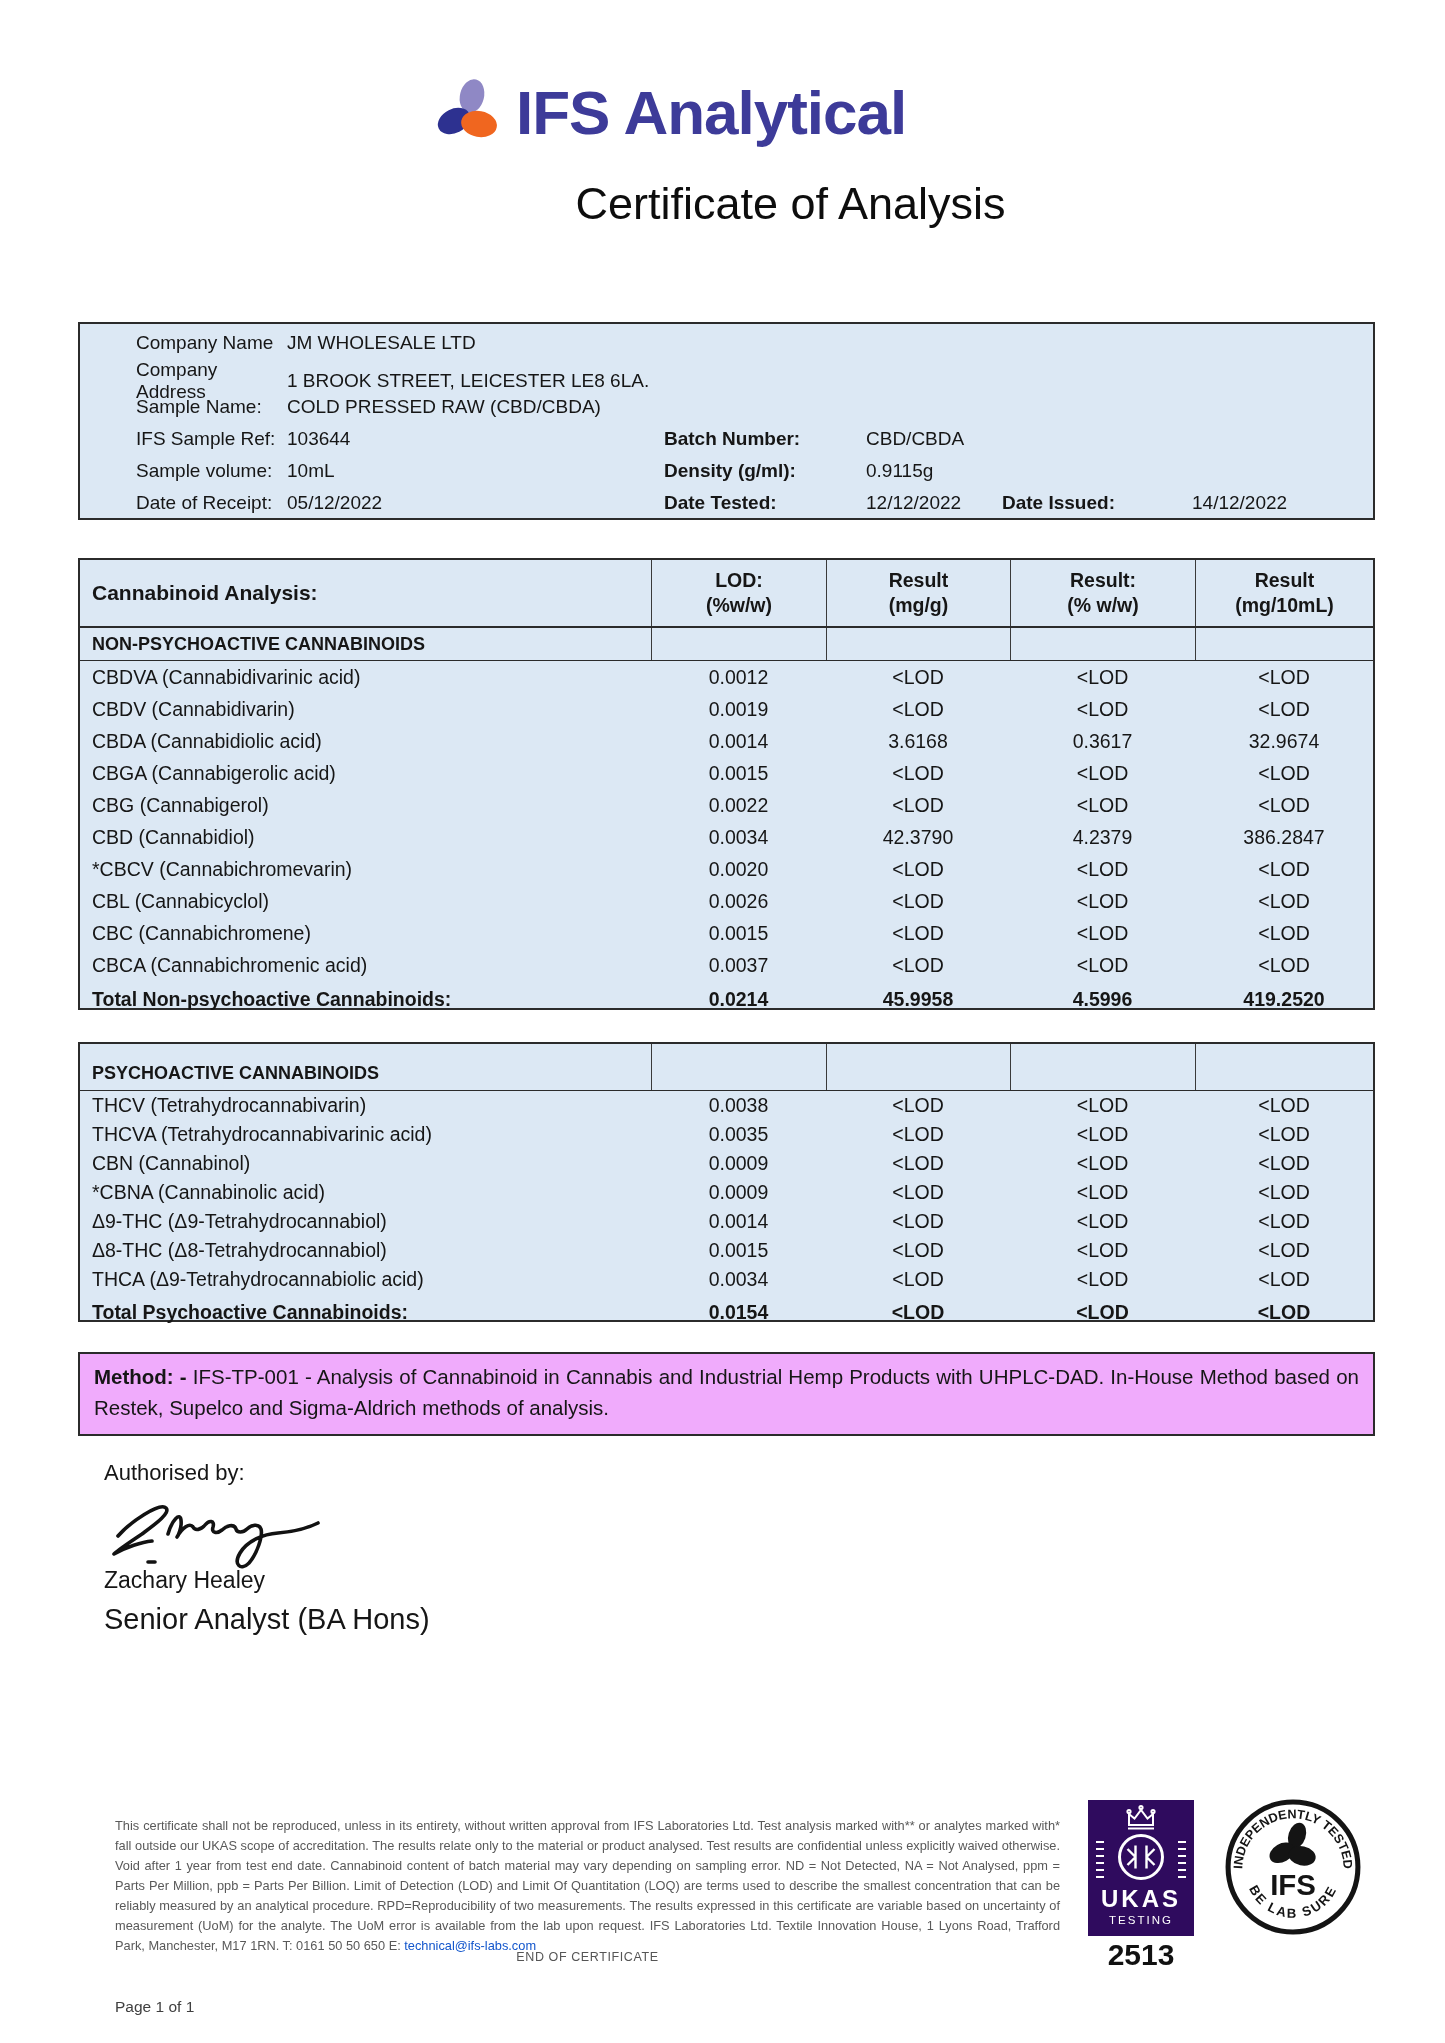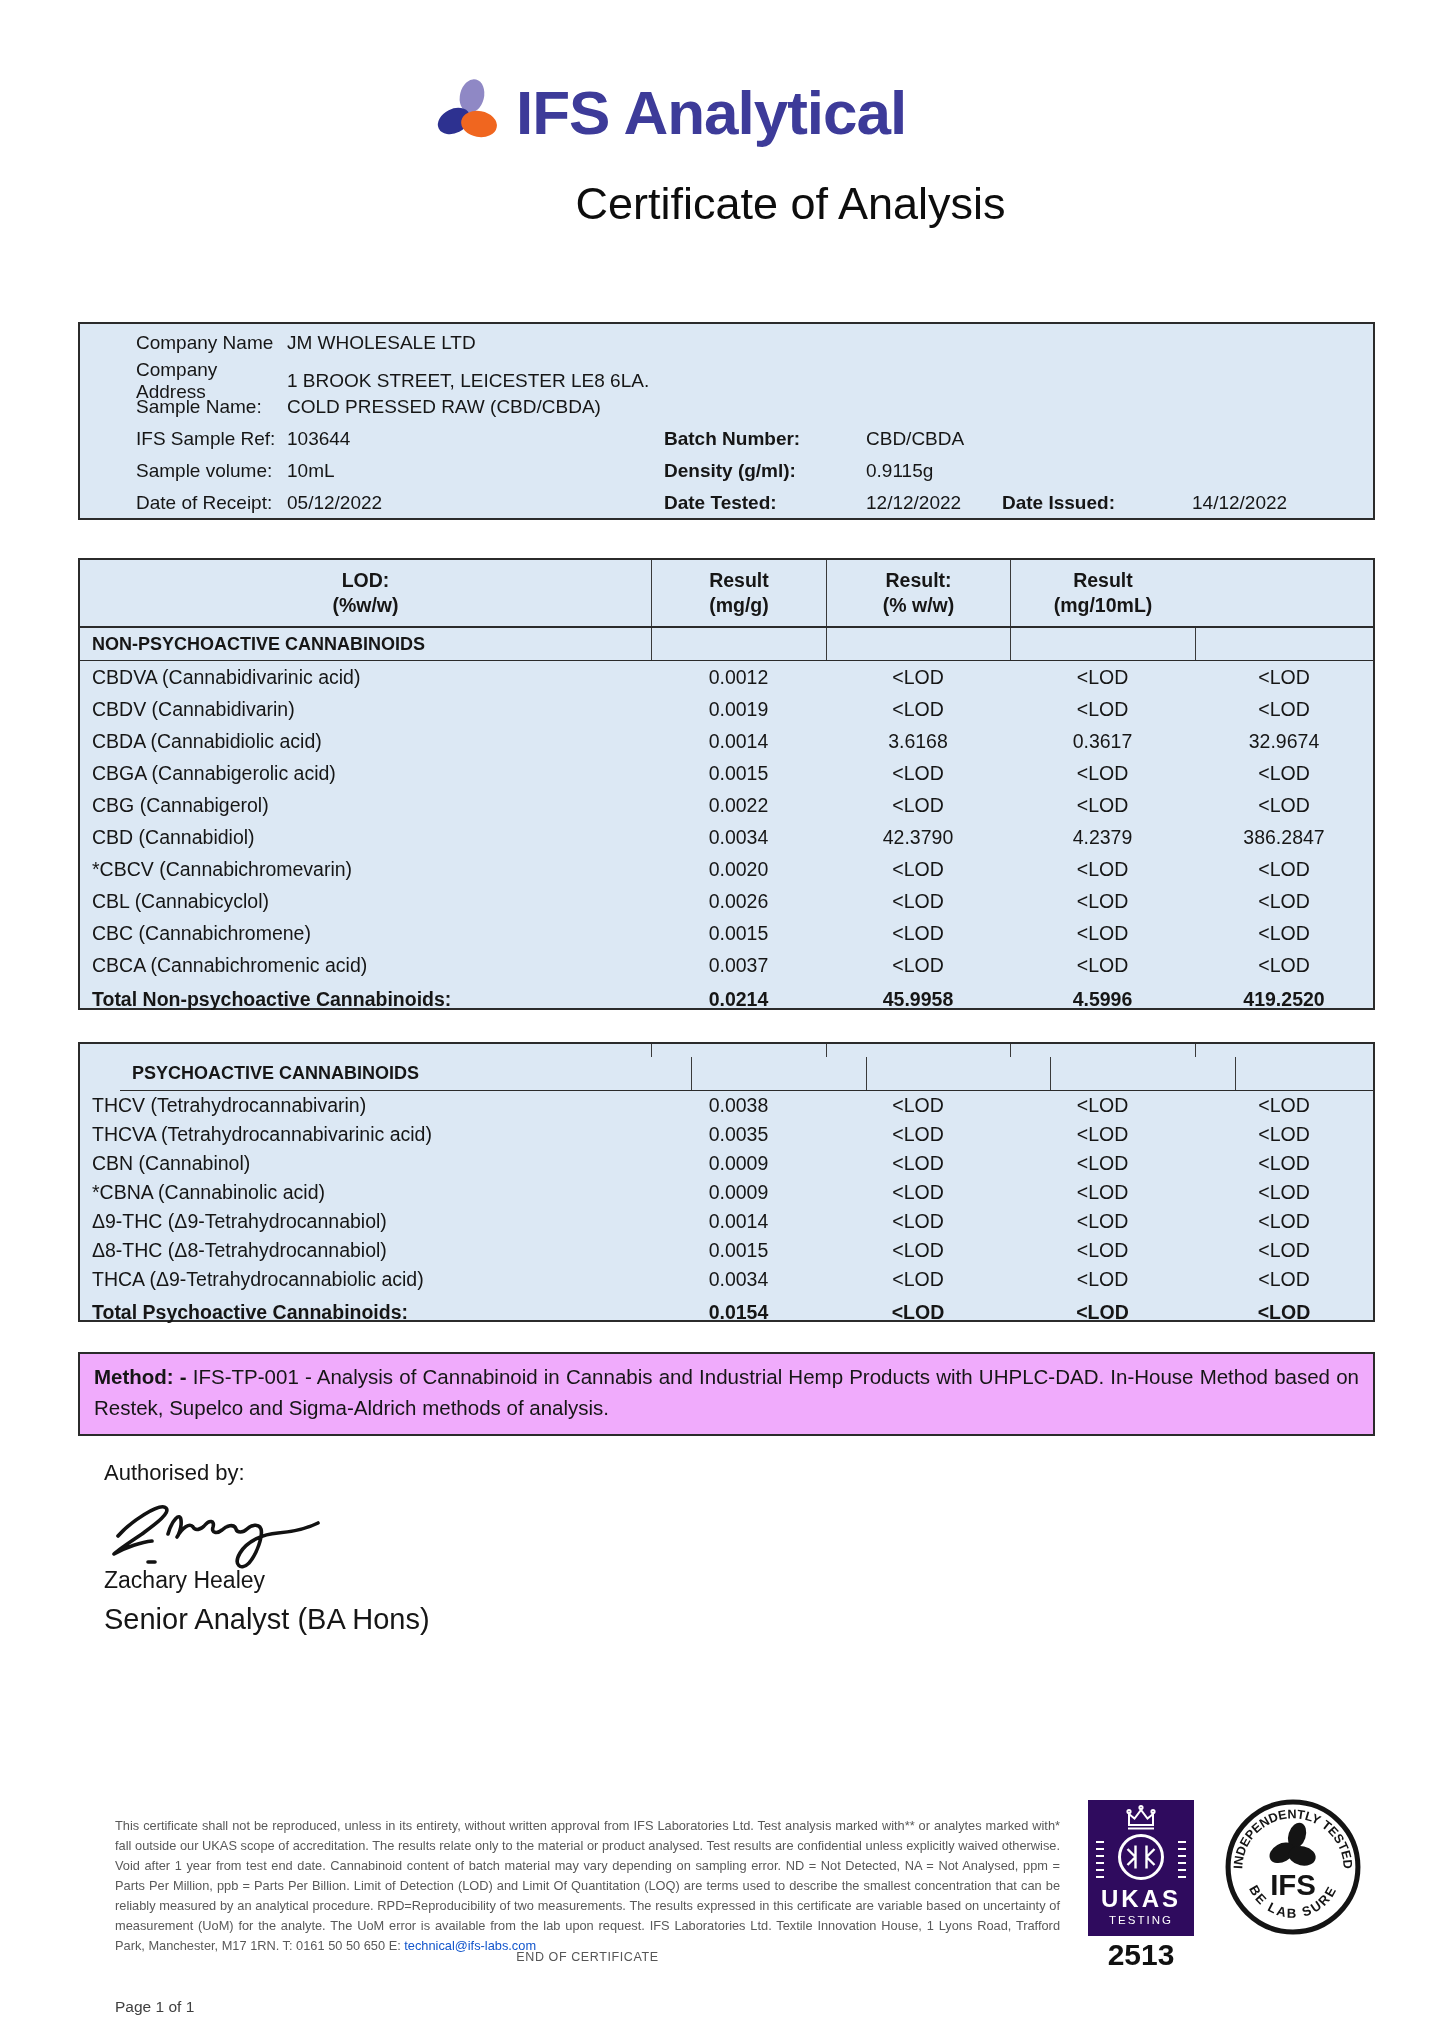--- a/index.html
+++ b/index.html
@@ -32,21 +32,21 @@
   .thead{height:66px;border-bottom:2px solid #2b2b2b;}
   .thead>div{display:flex;align-items:center;justify-content:center;text-align:center;
              font-weight:bold;line-height:1.3;}
   .thead>div+div{border-left:1px solid #3a3a3a;}
   .thead .hname{justify-content:flex-start;padding-left:12px;font-size:21px;}
   .sect-row{height:32px;border-bottom:1px solid #2b2b2b;align-items:center;}
   .sect-row>div+div{border-left:1px solid #3a3a3a;height:100%;}
   .sect-title{font-weight:bold;font-size:18px;padding-left:12px;display:flex;align-items:center;}
   .strip{height:13px;}
   .strip>div+div{border-left:1px solid #3a3a3a;height:100%;}
-  .t2 .sect-row{height:33px;margin-left:40px;}
+  .t2 .sect-row{height:33px;}
   .trow{height:32px;align-items:center;}
   .t2 .trow{height:29px;}
   .trow .name{padding-left:12px;}
   .trow .num{text-align:center;}
   .total-row{height:36px;font-weight:bold;align-items:center;}
   .total-row .name{padding-left:12px;}
   .total-row .num{text-align:center;}
   
   .method-box{
     position:absolute;left:78px;top:1352px;width:1297px;min-height:74px;
@@ -119,20 +119,21 @@
       <span>05/12/2022</span>
       <span class="lbl2">Date Tested:</span>
       <span>12/12/2022</span>
       <span class="lbl3">Date Issued:</span>
       <span>14/12/2022</span>
     </div>
   </div>
 
   <div class="an-table t1">
     <div class="grid5 thead">
+      <div class="hname">Cannabinoid Analysis:</div>
       <div>
           <span><span>LOD:</span><br><span>(%w/w)</span></span>
         </div>
       <div>
           <span><span>Result</span><br><span>(mg/g)</span></span>
         </div>
       <div>
           <span><span>Result:</span><br><span>(% w/w)</span></span>
         </div>
       <div>

